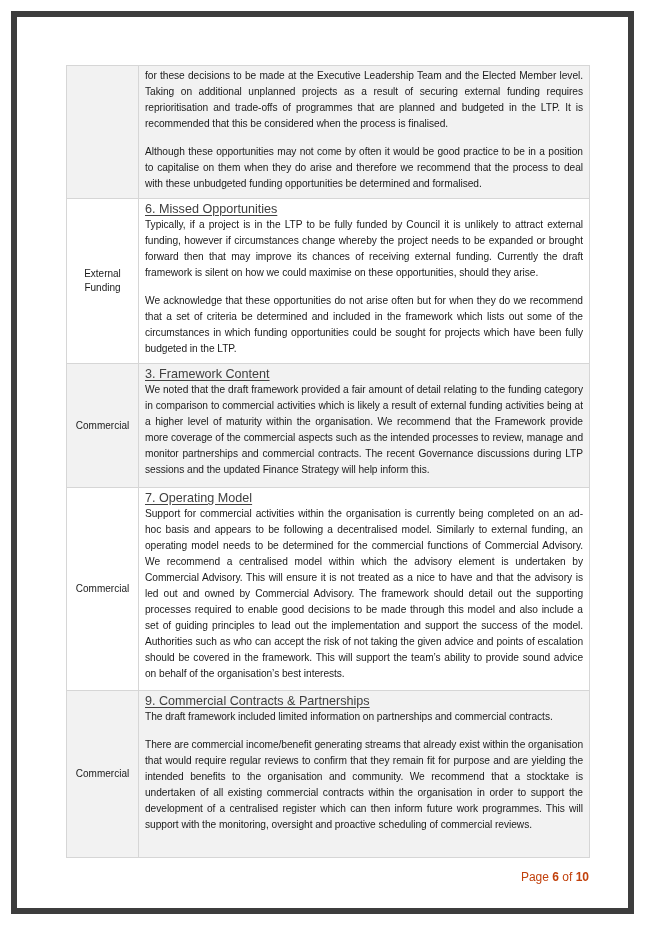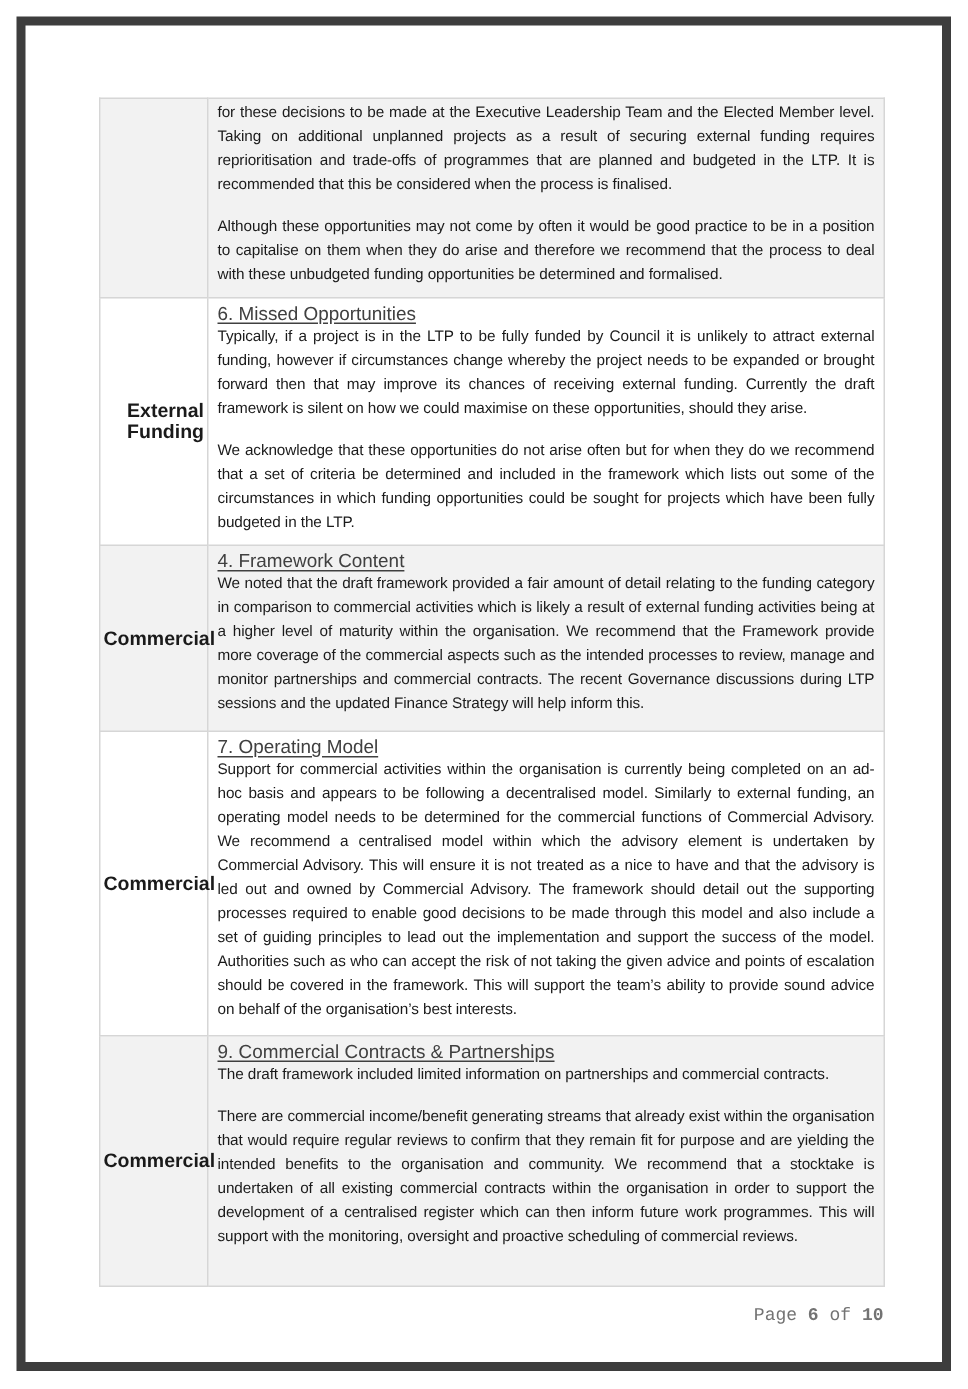--- a/index.html
+++ b/index.html
@@ -15,36 +15,36 @@
     font-family: "Liberation Sans", sans-serif; font-size: 10.2px; color: #1a1a1a; padding-left: 21px;
   }
   .report-table td {
     border: 1px solid #d6d6d6; vertical-align: top; padding: 0;
   }
   .report-table col.c1 { width: 72px; }
   .report-table col.c2 { width: 451px; }
   tr.shaded td { background: #f2f2f2; }
   tr.plain td { background: #ffffff; }
   td.category {
-    vertical-align: middle; text-align: right; font-weight: bold;
-    font-size: 13px; line-height: 14px; padding: 0 2px;
+    vertical-align: middle; text-align: center; font-weight: normal;
+    font-size: 10px; line-height: 14px; padding: 0 2px;
   }
   td.content { padding: 1px 6px 6px 6px; }
   .heading {
     display: inline-block; font-size: 12.6px; color: #404040;
     text-decoration: underline; text-underline-offset: 2px;
     line-height: 15px; margin-top: 2px; text-align: right;
   }
   .para {
     margin: 0; text-align: justify; line-height: 16px; letter-spacing: -0.05px;
   }
   .para + .para { margin-top: 12px; }
   .footer {
     position: absolute; right: 56px; top: 870px;
-    font-family: Liberation Mono, monospace; font-size: 12px; color: #737373;
+    font-family: Liberation Sans, sans-serif; font-size: 12px; color: #c2410c;
   }
   .footer b { font-weight: bold; }
 </style>
 </head>
 <body>
 
 <div class="page-frame"></div>
 
 <table class="report-table">
   <colgroup>
@@ -63,21 +63,21 @@
       <td class="category" style="word-spacing: 60px;">External Funding</td>
       <td class="content">
         <span class="heading">6. Missed Opportunities</span>
         <p class="para">Typically, if a project is in the LTP to be fully funded by Council it is unlikely to attract external funding, however if circumstances change whereby the project needs to be expanded or brought forward then that may improve its chances of receiving external funding. Currently the draft framework is silent on how we could maximise on these opportunities, should they arise.</p>
         <p class="para">We acknowledge that these opportunities do not arise often but for when they do we recommend that a set of criteria be determined and included in the framework which lists out some of the circumstances in which funding opportunities could be sought for projects which have been fully budgeted in the LTP.</p>
       </td>
     </tr>
     <tr class="shaded" style="height:124px">
       <td class="category">Commercial</td>
       <td class="content">
-        <span class="heading">4. Framework Content</span>
+        <span class="heading">3. Framework Content</span>
         <p class="para">We noted that the draft framework provided a fair amount of detail relating to the funding category in comparison to commercial activities which is likely a result of external funding activities being at a higher level of maturity within the organisation. We recommend that the Framework provide more coverage of the commercial aspects such as the intended processes to review, manage and monitor partnerships and commercial contracts. The recent Governance discussions during LTP sessions and the updated Finance Strategy will help inform this.</p>
       </td>
     </tr>
     <tr class="plain" style="height:203px">
       <td class="category">Commercial</td>
       <td class="content">
         <span class="heading">7. Operating Model</span>
         <p class="para">Support for commercial activities within the organisation is currently being completed on an ad-hoc basis and appears to be following a decentralised model. Similarly to external funding, an operating model needs to be determined for the commercial functions of Commercial Advisory. We recommend a centralised model within which the advisory element is undertaken by Commercial Advisory. This will ensure it is not treated as a nice to have and that the advisory is led out and owned by Commercial Advisory. The framework should detail out the supporting processes required to enable good decisions to be made through this model and also include a set of guiding principles to lead out the implementation and support the success of the model. Authorities such as who can accept the risk of not taking the given advice and points of escalation should be covered in the framework. This will support the team’s ability to provide sound advice on behalf of the organisation’s best interests.</p>
       </td>
     </tr>

